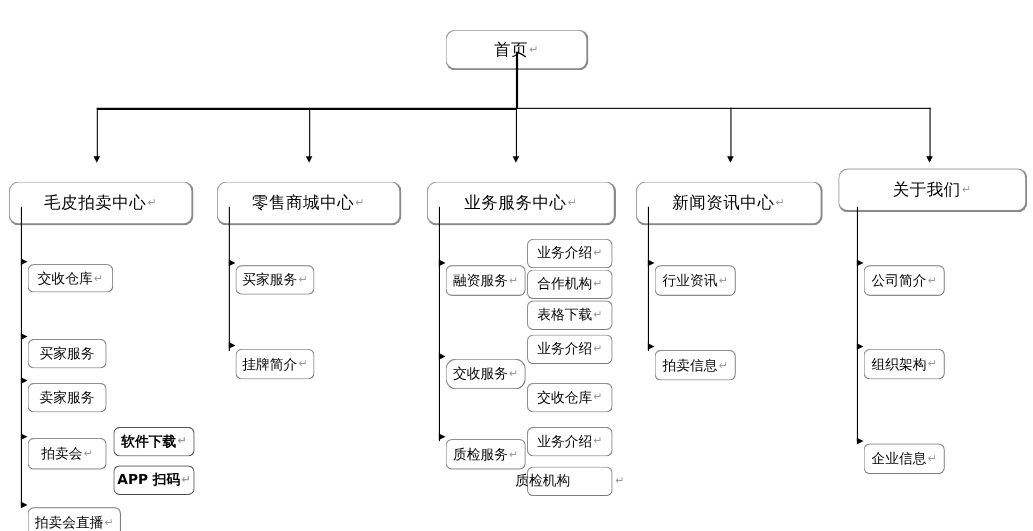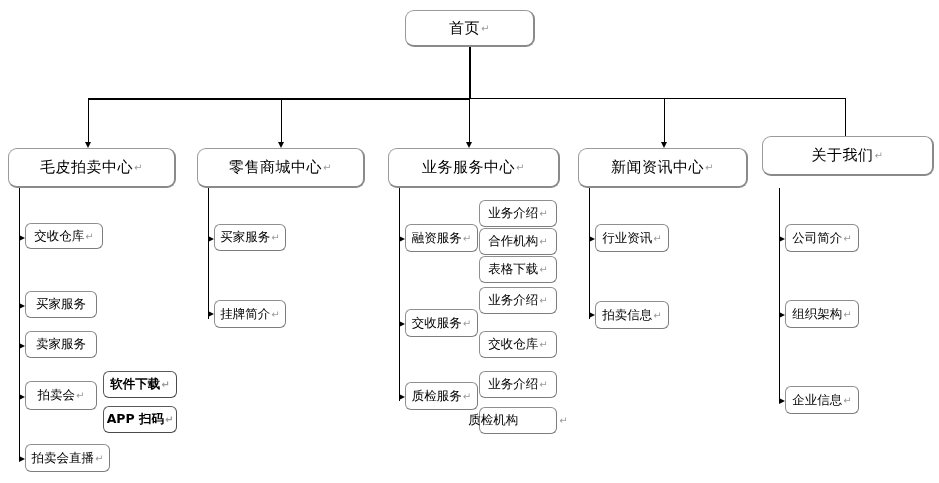--- a/index.html
+++ b/index.html
@@ -21,20 +21,21 @@
   
   .node {
     position: absolute;
     box-sizing: border-box;
     background: #ffffff;
     display: flex;
     align-items: center;
     justify-content: center;
     white-space: nowrap;
     color: #000000;
+    margin-top: 17px;
   }
 
   
   .node.major {
     border: 1px solid #9a9a9a;
     border-bottom: 2px solid #8a8a8a;
     border-right: 2px solid #8a8a8a;
     border-radius: 9px;
     font-size: 15px;
     letter-spacing: 0.5px;
@@ -198,21 +199,21 @@
 
   <div class="line v" style="left:399px; top:188px; height:213px;"></div>
 
   <div class="arrow-right" style="left:399px; top:236px;"></div>
   <div class="node minor" style="left:405px; top:224px; width:73px; height:28px;">
     <span class="label">融资服务</span>
       <span class="cr">↵</span>
   </div>
 
   <div class="arrow-right" style="left:399px; top:321px;"></div>
-  <div class="node minor" style="left:405px; top:309px; width:73px; height:28px;">
+  <div class="node minor" style="left:405px; top:309px; width:73px; height:28px;border-radius:10px;">
     <span class="label">交收服务</span>
       <span class="cr">↵</span>
   </div>
 
   <div class="arrow-right" style="left:399px; top:394px;"></div>
   <div class="node minor" style="left:405px; top:382px; width:73px; height:28px;">
     <span class="label">质检服务</span>
       <span class="cr">↵</span>
   </div>
 

